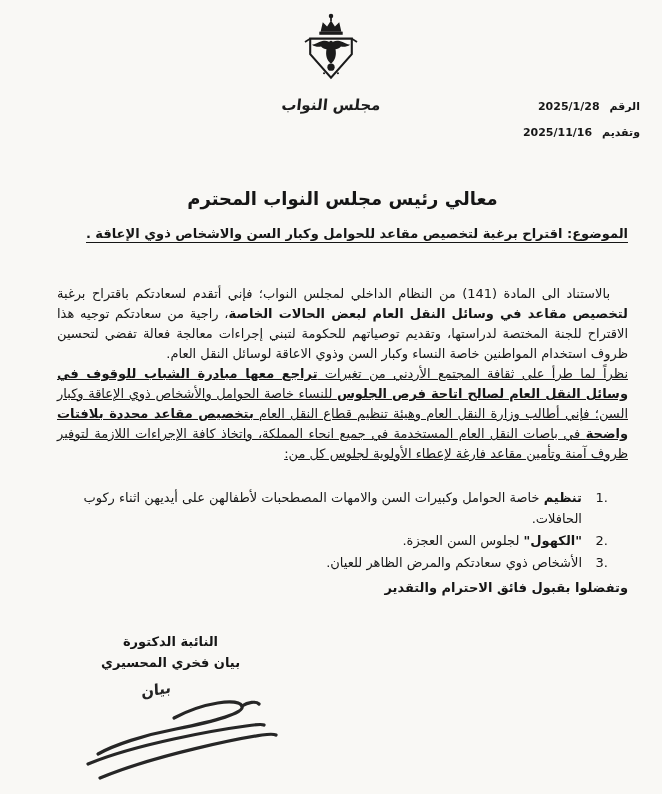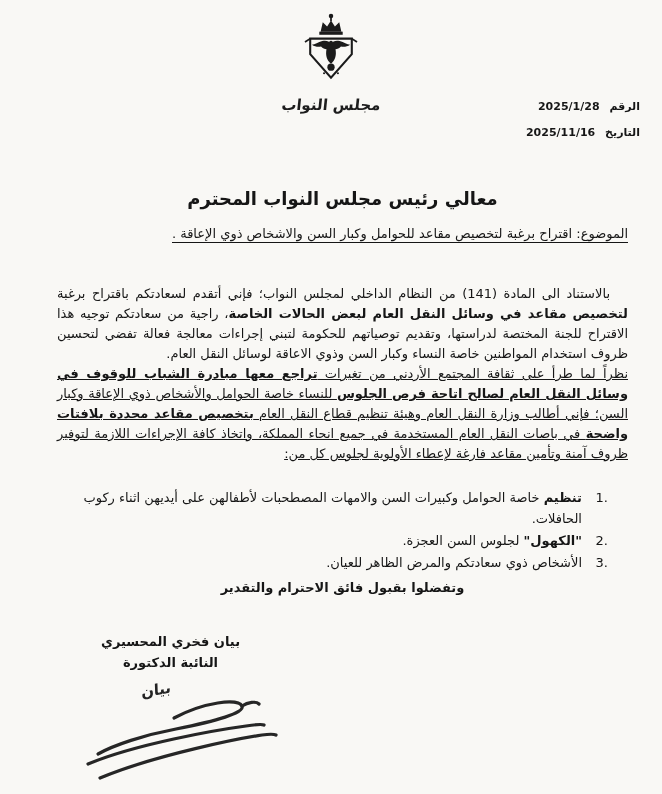--- a/index.html
+++ b/index.html
@@ -21,31 +21,31 @@
     transform:skewX(-6deg);letter-spacing:-1px;color:#1d1d1d;
   }
   
   .ref-block{position:absolute;top:52px;right:22px;text-align:right;font-size:11px;font-weight:700;margin-top:48px;}
   .ref-row{margin-bottom:13px;white-space:nowrap;}
   .ref-row .val{margin-right:6px;}
   
   .column{position:absolute;top:0;right:34px;left:57px;height:100%;}
   .block{position:absolute;right:0;left:0;font-size:13px;line-height:20px;}
   .salutation{top:189px;text-align:center;font-weight:700;font-size:18px;}
-  .subject{top:224px;text-align:right;font-weight:400;}
+  .subject{top:224px;text-align:right;font-weight:700;}
   .subject span{border-bottom:1.5px solid #161616;padding-bottom:1px;}
   .greeting{top:255px;text-align:right;padding-right:103px;font-weight:700;}
   .para{text-align:justify;text-justify:inter-word;}
   .para1{top:284px;text-indent:18px;}
   .para2{top:364px;text-decoration:underline;}
   .list{top:487px;padding-right:20px;}
   .list-item{display:flex;direction:rtl;line-height:21px;margin-bottom:1px;}
   .list-item .num{direction:ltr;width:20px;flex:0 0 20px;margin-left:6px;text-align:right;}
   .list-item .item-text{flex:1;}
-  .closing{top:578px;text-align:center;font-weight:700;}
+  .closing{top:578px;text-align:right;font-weight:700;}
   
   .sig-block{position:absolute;top:631px;left:73px;width:195px;text-align:center;font-size:13px;font-weight:700;line-height:21px;}
   .sig-word{
     position:absolute;top:681px;left:141px;font-size:15px;font-weight:700;
     transform:rotate(-10deg) skewX(-8deg);color:#232323;
   }
   .sig-svg{position:absolute;top:688px;left:66px;}
   .b{font-weight:700;}
 </style>
 </head>
@@ -75,21 +75,21 @@
     </svg>
     <div class="emblem-caption">مجلس النواب</div>
   </div>
 
   <div class="ref-block">
     <div class="ref-row">
       <span>الرقم</span>
       <span class="val">2025/1/28</span>
     </div>
     <div class="ref-row">
-      <span>التاريخ</span>
+      <span>وتقديم</span>
       <span class="val">2025/11/16</span>
     </div>
   </div>
 
   <div class="column">
 
     <div class="block salutation">معالي رئيس مجلس النواب المحترم</div>
 
     <div class="block subject">
       <span>الموضوع: اقتراح برغبة لتخصيص مقاعد للحوامل وكبار السن والاشخاص ذوي الإعاقة .</span>
@@ -113,22 +113,22 @@
         <span class="num">3.</span>
         <div class="item-text"><span>الأشخاص ذوي سعادتكم والمرض الظاهر للعيان.</span></div>
       </div>
     </div>
 
     <div class="block closing">وتفضلوا بقبول فائق الاحترام والتقدير</div>
 
   </div>
 
   <div class="sig-block">
+    <div>النائبة الدكتورة</div>
     <div>بيان فخري المحسيري</div>
-    <div>النائبة الدكتورة</div>
   </div>
 
   <div class="sig-word">بيان</div>
 
   <svg class="sig-svg" width="260" height="100" viewBox="0 0 260 100">
     <g fill="none" stroke="#262626" stroke-width="3.2" stroke-linecap="round">
       <path d="M108,30 C138,14 172,10 176,18 C179,25 150,33 110,41 C78,47 48,57 32,66"></path>
       <path d="M22,76 C70,56 150,42 180,38 C190,36.5 196,36 198,37"></path>
       <path d="M34,90 C92,66 176,50 196,47 C203,46 208,46 210,47"></path>
       <path d="M176,18 C182,14 190,13 193,16"></path>

